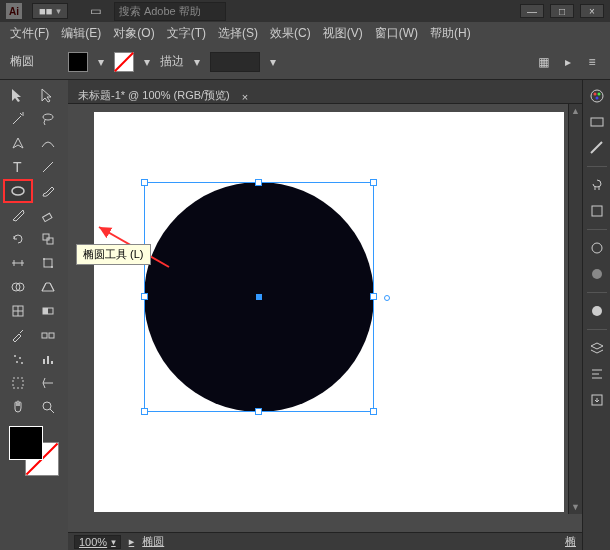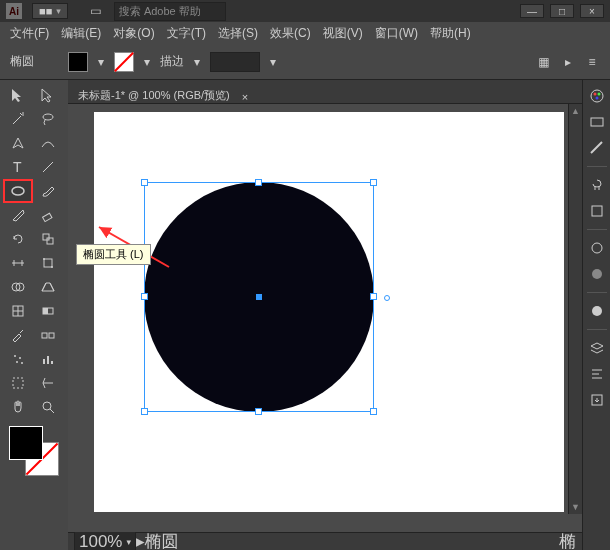--- a/index.html
+++ b/index.html
@@ -42,21 +42,21 @@
 .h-ml { top: calc(50% - 4px); left: -4px; } .h-mr { top: calc(50% - 4px); right: -4px; }
 .h-bl { bottom: -4px; left: -4px; } .h-bm { bottom: -4px; left: calc(50% - 4px); } .h-br { bottom: -4px; right: -4px; }
 .circle { position: absolute; left: 50px; top: 70px; width: 230px; height: 230px; background: #060612; border-radius: 50%; }
 .center-pt { position: absolute; width: 6px; height: 6px; background: #3399ff; left: calc(50px + 115px - 3px); top: calc(70px + 115px - 3px); }
 .edge-pt { position: absolute; width: 6px; height: 6px; background: #fff; border: 1px solid #3399ff; border-radius: 50%; left: calc(50px + 240px); top: calc(70px + 113px); }
 .tooltip { position: absolute; background: #ffffe0; color: #000; border: 1px solid #888; padding: 2px 6px; font-size: 11px; left: 8px; top: 140px; z-index: 10; }
 .arrow { position: absolute; left: 26px; top: 118px; z-index: 9; }
 .scroll-v { position: absolute; right: 0; top: 0; bottom: 18px; width: 14px; background: #3a3a3a; border-left: 1px solid #222; }
 .scroll-v::before { content: "▲"; position: absolute; top: 2px; left: 2px; font-size: 9px; color: #888; }
 .scroll-v::after { content: "▼"; position: absolute; bottom: 2px; left: 2px; font-size: 9px; color: #888; }
-.statusbar { height: 18px; background: #3a3a3a; display: flex; align-items: center; padding: 0 6px; gap: 0; font-size: 17px; border-top: 1px solid #222; }
+.statusbar { height: 18px; background: #3a3a3a; display: flex; align-items: center; padding: 0 6px; gap: 8px; font-size: 11px; border-top: 1px solid #222; text-decoration: underline; }
 .zoom-sel { background: #2a2a2a; border: 1px solid #222; padding: 0 4px; display: flex; gap: 4px; align-items: center; }
 .zoom-sel::after { content: "▾"; font-size: 9px; }
 .rightpanel { width: 28px; background: #3a3a3a; border-left: 1px solid #222; display: flex; flex-direction: column; gap: 6px; padding: 6px 4px; align-items: center; }
 .rightpanel .ico { width: 20px; height: 20px; }
 .sep { height: 1px; width: 20px; background: #555; margin: 2px 0; }
 </style>
 </head>
 <body>
 
 <div class="topbar">

